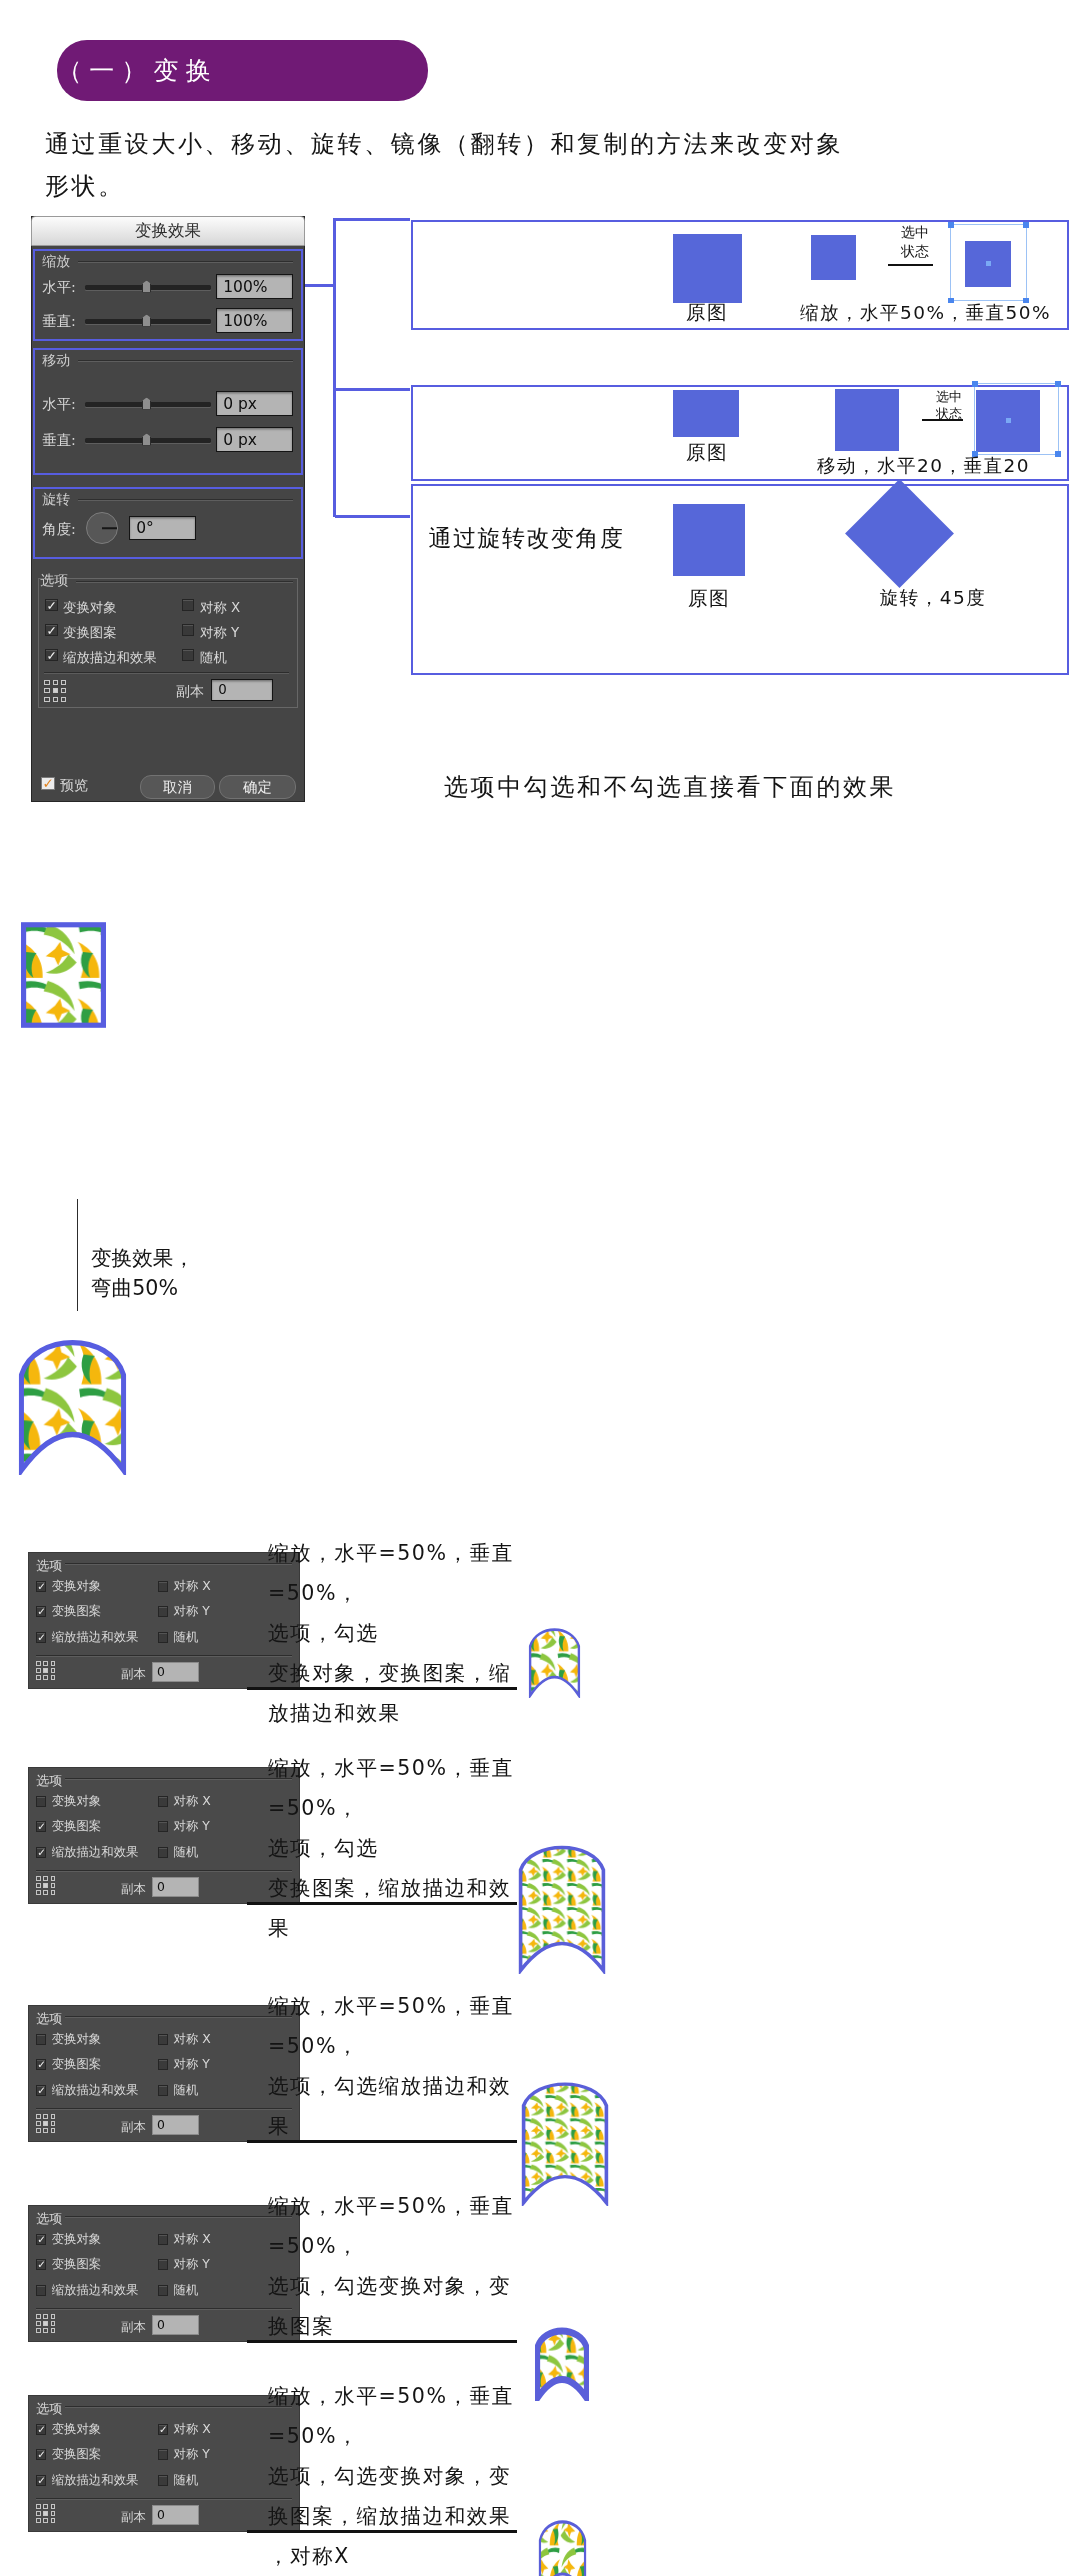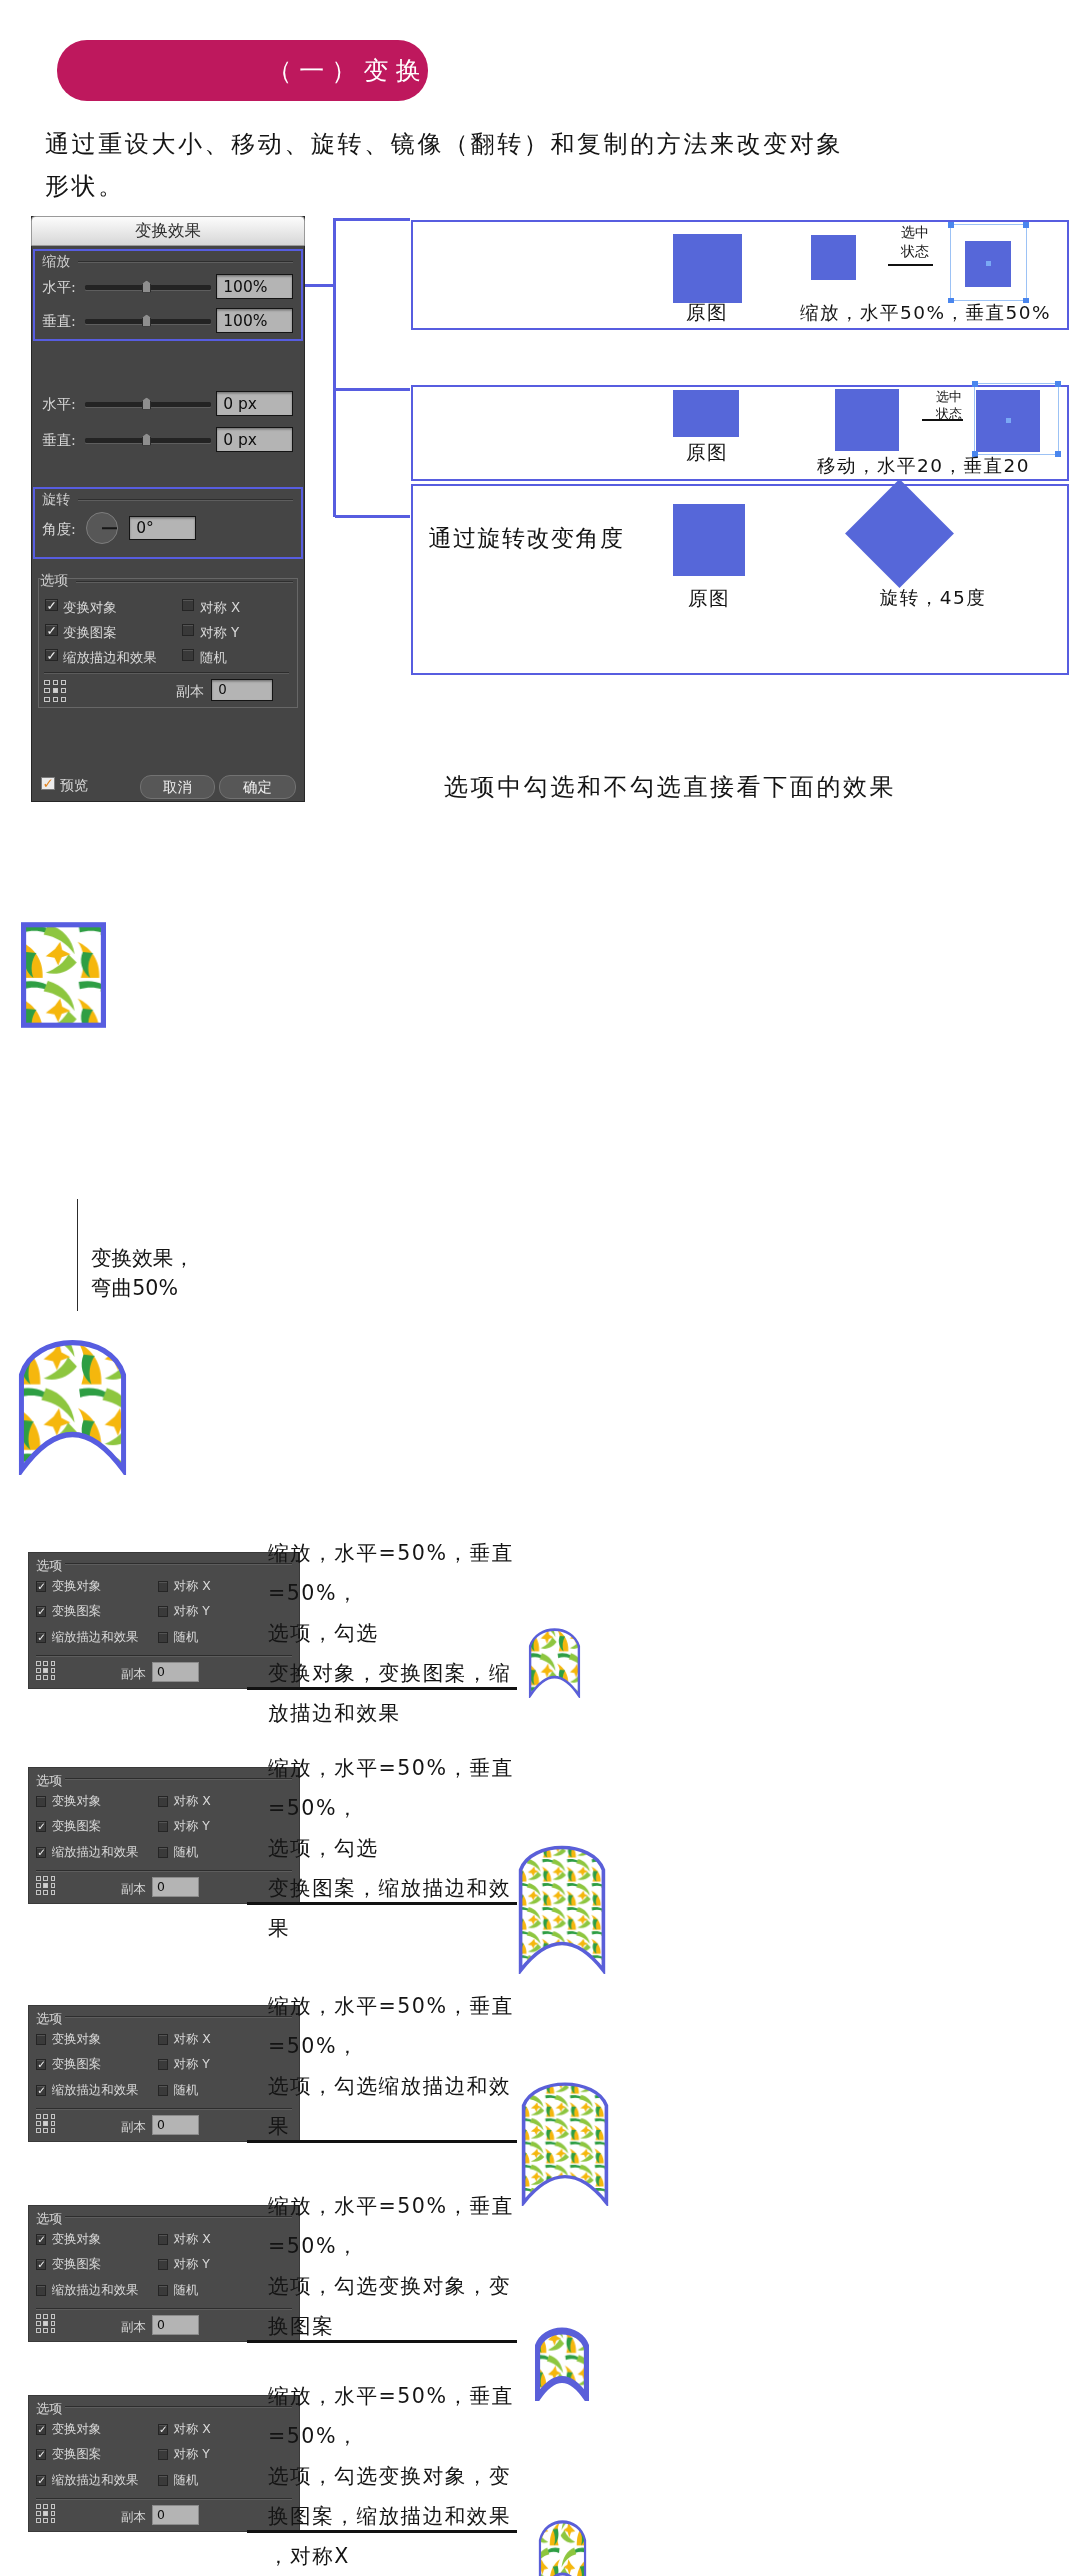--- a/index.html
+++ b/index.html
@@ -1,22 +1,22 @@
 <!DOCTYPE html>
 <html style="font-size:8.2px"><head>
 <meta charset="utf-8">
 <style>
   html,body{margin:0;padding:0;background:#ffffff;}
   *{box-sizing:border-box;}
   body{font-family:"DejaVu Sans",sans-serif;}
   #canvas{position:relative;width:1073px;height:3617px;background:#fff;overflow:hidden;}
 
   
-  .pill{position:absolute;left:57px;top:40px;width:371px;height:61px;background:#be185d;border-radius:30px;
-        color:#fff;font-size:25px;display:flex;align-items:center;justify-content:flex-end;letter-spacing:7.2px;}
+  .pill{position:absolute;left:57px;top:40px;width:371px;height:61px;background:#701a75;border-radius:30px;
+        color:#fff;font-size:25px;display:flex;align-items:center;justify-content:flex-start;letter-spacing:7.2px;}
   .intro{position:absolute;left:45px;color:#141414;font-size:24px;letter-spacing:2.6px;white-space:nowrap;text-align:right;}
 
   
   .dialog{position:absolute;left:31px;top:216px;width:274px;height:586px;background:#454545;border:1px solid #262626;}
   .dlg-title{position:absolute;left:-1px;top:-1px;right:-1px;height:30px;background:linear-gradient(#fcfcfc,#d7d7d7);
              border:0.5px solid #9a9a9a;border-radius:4.1px 4.1px 0 0;color:#2d2d2d;font-size:16.5px;
              display:flex;align-items:center;justify-content:center;}
   .bluebox{position:absolute;left:1px;right:1px;border:2.6px solid #575de0;}
   .sec-head{position:absolute;color:#cfcfcf;font-size:14px;}
   .sec-rule{position:absolute;height:1px;background:#2e2e2e;box-shadow:0 1px 0 #5e5e5e;}
@@ -133,20 +133,24 @@
     <div class="slider" style="left:53px;top:68px">
         <div class="thumb"></div>
       </div>
     <div class="dfield" style="left:184px;top:57px;width:77px;height:25px">100%</div>
     <span class="dlabel" style="left:10.3px;top:95px">垂直:</span>
     <div class="slider" style="left:53px;top:102px">
         <div class="thumb"></div>
       </div>
     <div class="dfield" style="left:184px;top:91px;width:77px;height:25px">100%</div>
 
+    <div class="bluebox" style="top:131px;height:127px">
+      <span class="sec-head" style="left:7.2px;top:2.1px">移动</span>
+      <div class="sec-rule" style="left:43px;right:8.2px;top:10.3px"></div>
+    </div>
     <span class="dlabel" style="left:10.3px;top:178px">水平:</span>
     <div class="slider" style="left:53px;top:185px">
         <div class="thumb"></div>
       </div>
     <div class="dfield" style="left:184px;top:174px;width:77px;height:25px">0 px</div>
     <span class="dlabel" style="left:10.3px;top:214px">垂直:</span>
     <div class="slider" style="left:53px;top:221px">
         <div class="thumb"></div>
       </div>
     <div class="dfield" style="left:184px;top:210px;width:77px;height:25px">0 px</div>

